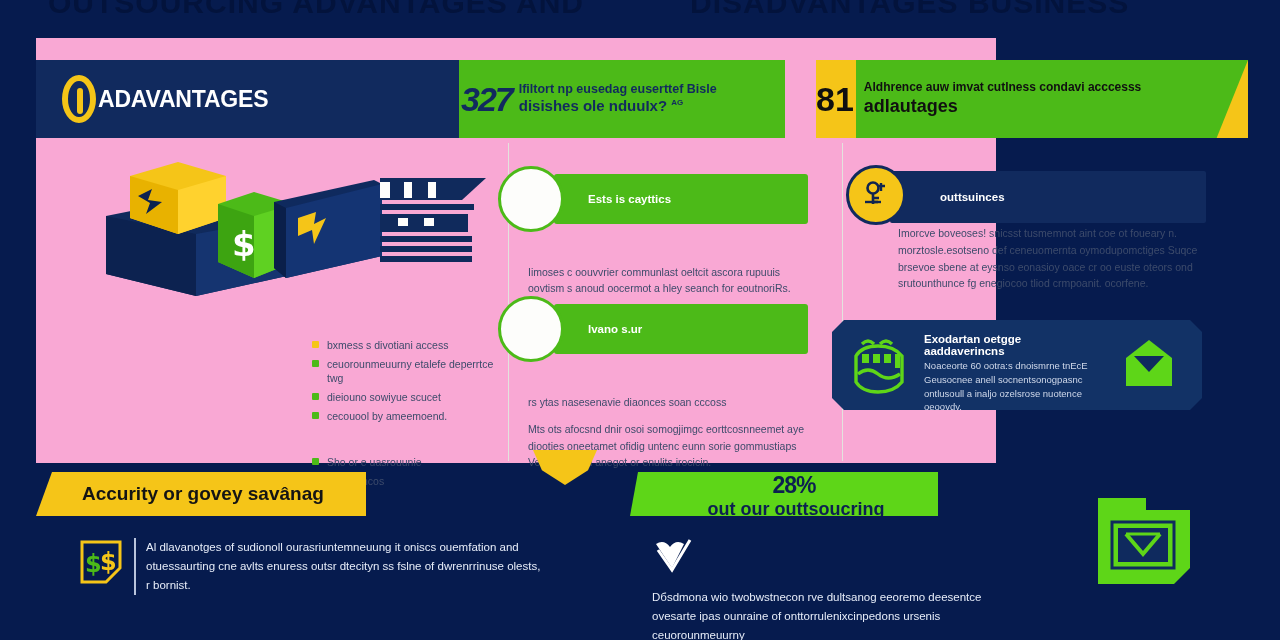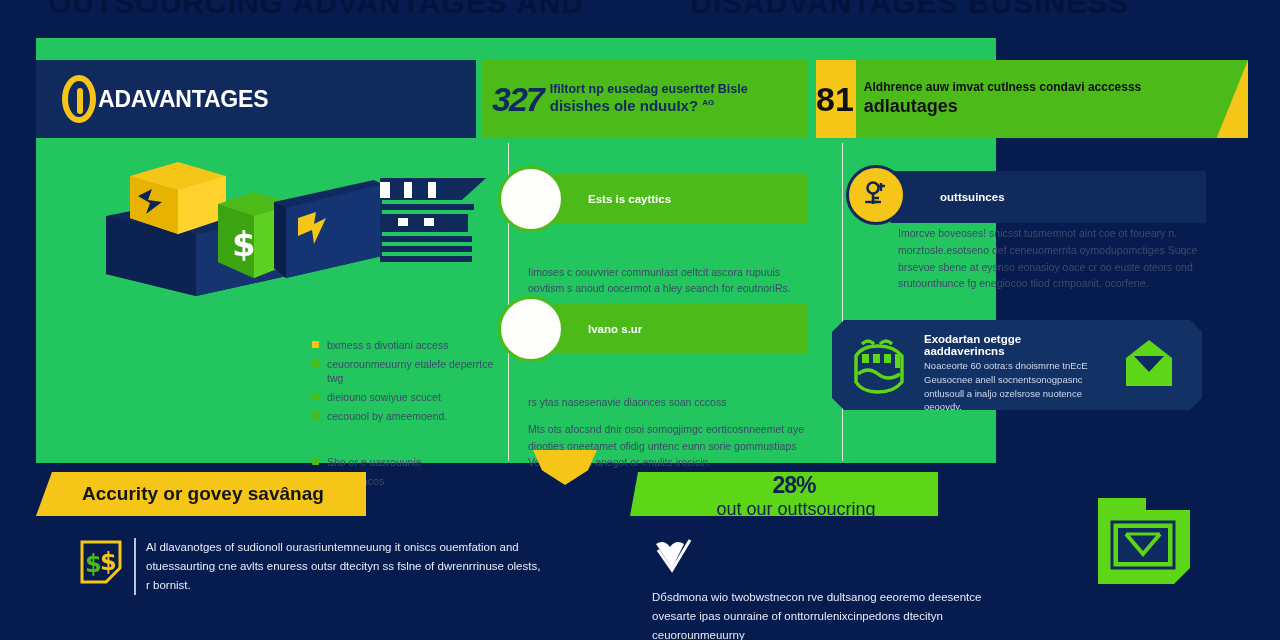--- a/index.html
+++ b/index.html
@@ -19,21 +19,21 @@
   .top-strip span{
     position:absolute; left:48px; top:-14px;
     font-size:30px; font-weight:bold; letter-spacing:1px;
     color:#031239; white-space:nowrap; opacity:.85;
   }
   .top-strip span.t2{ left:690px; }
 
   
   .card{
     position:absolute; left:36px; top:38px; width:960px; height:425px;
-    background:#22c55e;
+    background:#f9a8d4;
   }
 
   
   .hdr-row{ position:absolute; left:0; top:22px; width:1212px; height:82px; }
 
   .hdr{ position:absolute; top:0; height:78px; }
 
   .hdr-navy{
     left:0; width:440px; background:#112a5e;
     display:flex; align-items:center;
@@ -46,22 +46,22 @@
   .hdr-navy .zero:after{
     content:""; position:absolute; left:9px; top:7px;
     width:6px; height:26px; background:#f5c518; border-radius:3px;
   }
   .hdr-navy .htxt{
     color:#ffffff; font-size:23px; font-weight:bold;
     letter-spacing:-0.2px; margin-left:2px;
   }
 
   .hdr-green{
-    left:446px; width:326px; background:#4cba18;
-    display:flex; align-items:center; padding-left:10px;
+    left:423px; width:326px; background:#4cba18;
+    display:flex; align-items:center; padding-left:2px;
   }
   .hdr-green .num{
     font-size:34px; font-weight:bold; color:#112a5e;
     font-style:italic; letter-spacing:-2px; line-height:1;
   }
   .hdr-green .lines{ margin-left:7px; color:#112a5e; }
   .hdr-green .l1{ font-size:12.5px; font-weight:bold; line-height:1.25; }
   .hdr-green .l2{ font-size:15px; font-weight:bold; line-height:1.25; }
   .hdr-green .sup{ font-size:8px; vertical-align:super; }
 
@@ -186,21 +186,21 @@
 
   .bb-green{
     left:630px; top:472px; width:308px; background:#5ed618;
     clip-path:polygon(8px 0,100% 0,100% 100%,0 100%);
     padding-left:20px;
     flex-direction:column;
   }
   .bb-green .pct{
     color:#0c2050; font-size:23px; font-weight:bold; letter-spacing:-1px;
   }
-  .bb-green .t{ color:#0c2050; font-size:18px; font-weight:normal; margin-left:4px; }
+  .bb-green .t{ color:#0c2050; font-size:18px; font-weight:bold; margin-left:4px; }
 
   
   .bt{ position:absolute; display:flex; }
   .bt .rule{ width:2px; background:#b9c4dc; margin-right:10px; flex:none; }
   .bt .lines{ color:#e6ecf8; font-size:11.5px; line-height:1.65; }
 
   .bt-left{ left:76px; top:538px; width:500px; }
   .bt-right{ left:652px; top:538px; width:420px;flex-direction:column; }
 
   .ic{ flex:none; margin-right:8px; }
@@ -419,21 +419,21 @@
 <div class="bt bt-right">
   <div class="ic">
     <svg width="44" height="46" viewBox="0 0 44 46">
       <path d="M4 6 q8 -5 14 3 q6 -8 14 -3 L20 30 Z" fill="#ffffff"></path>
       <path d="M6 12 L20 32 L38 2" fill="none" stroke="#ffffff" stroke-width="3"></path>
     </svg>
   </div>
   <div class="rule"></div>
   <div class="lines">
     <div>Dбsdmona wio twobwstnecon rve dultsanog eeoremo deesentce</div>
-    <div>ovesarte ipas ounraine of onttorrulenixcinpedons dtecityn</div>
+    <div>ovesarte ipas ounraine of onttorrulenixcinpedons ursenis</div>
     <div>ceuorounmeuurny</div>
   </div>
 </div>
 
 <div style="position:absolute;left:1094px;top:492px">
   <svg width="106" height="96" viewBox="0 0 106 96">
     <path d="M4 6 L52 6 L52 18 L96 18 L96 76 L80 92 L4 92 Z" fill="#5ed618"></path>
     <rect x="18" y="30" width="62" height="46" fill="none" stroke="#0f2a5e" stroke-width="3"></rect>
     <rect x="24" y="36" width="50" height="34" fill="#0f2a5e"></rect>
     <path d="M32 42 L49 62 L66 42" fill="none" stroke="#5ed618" stroke-width="4"></path>

